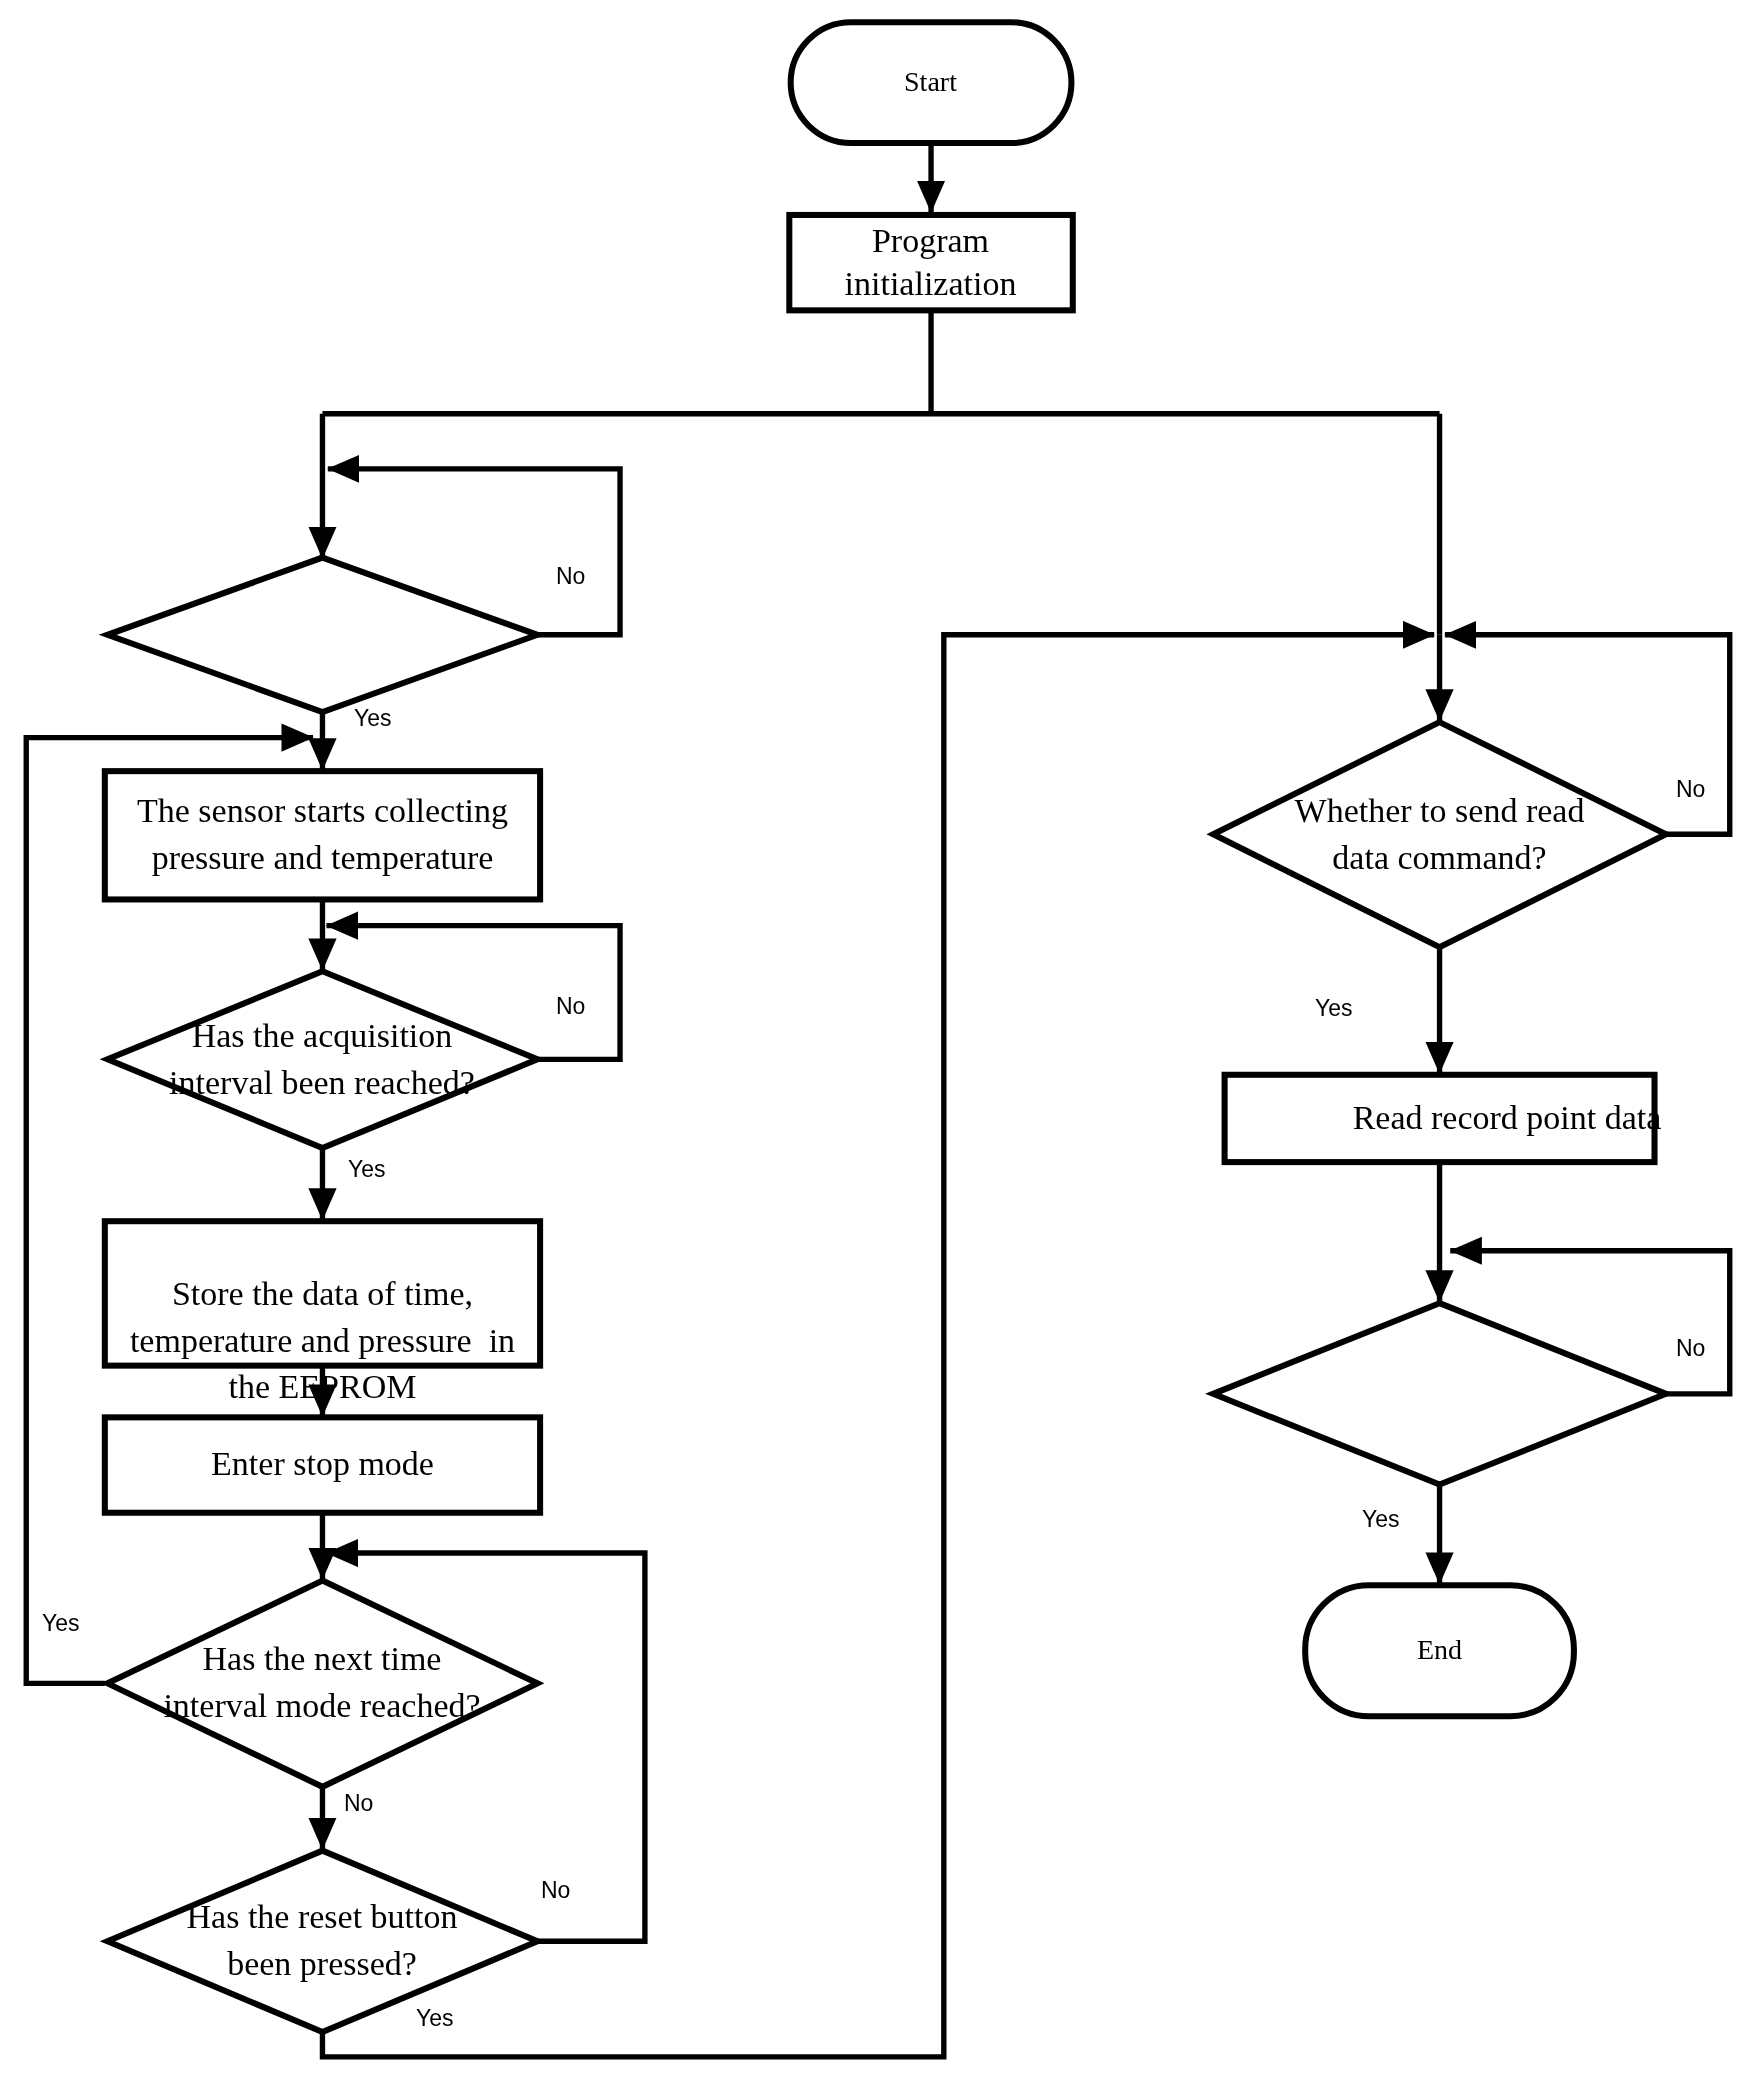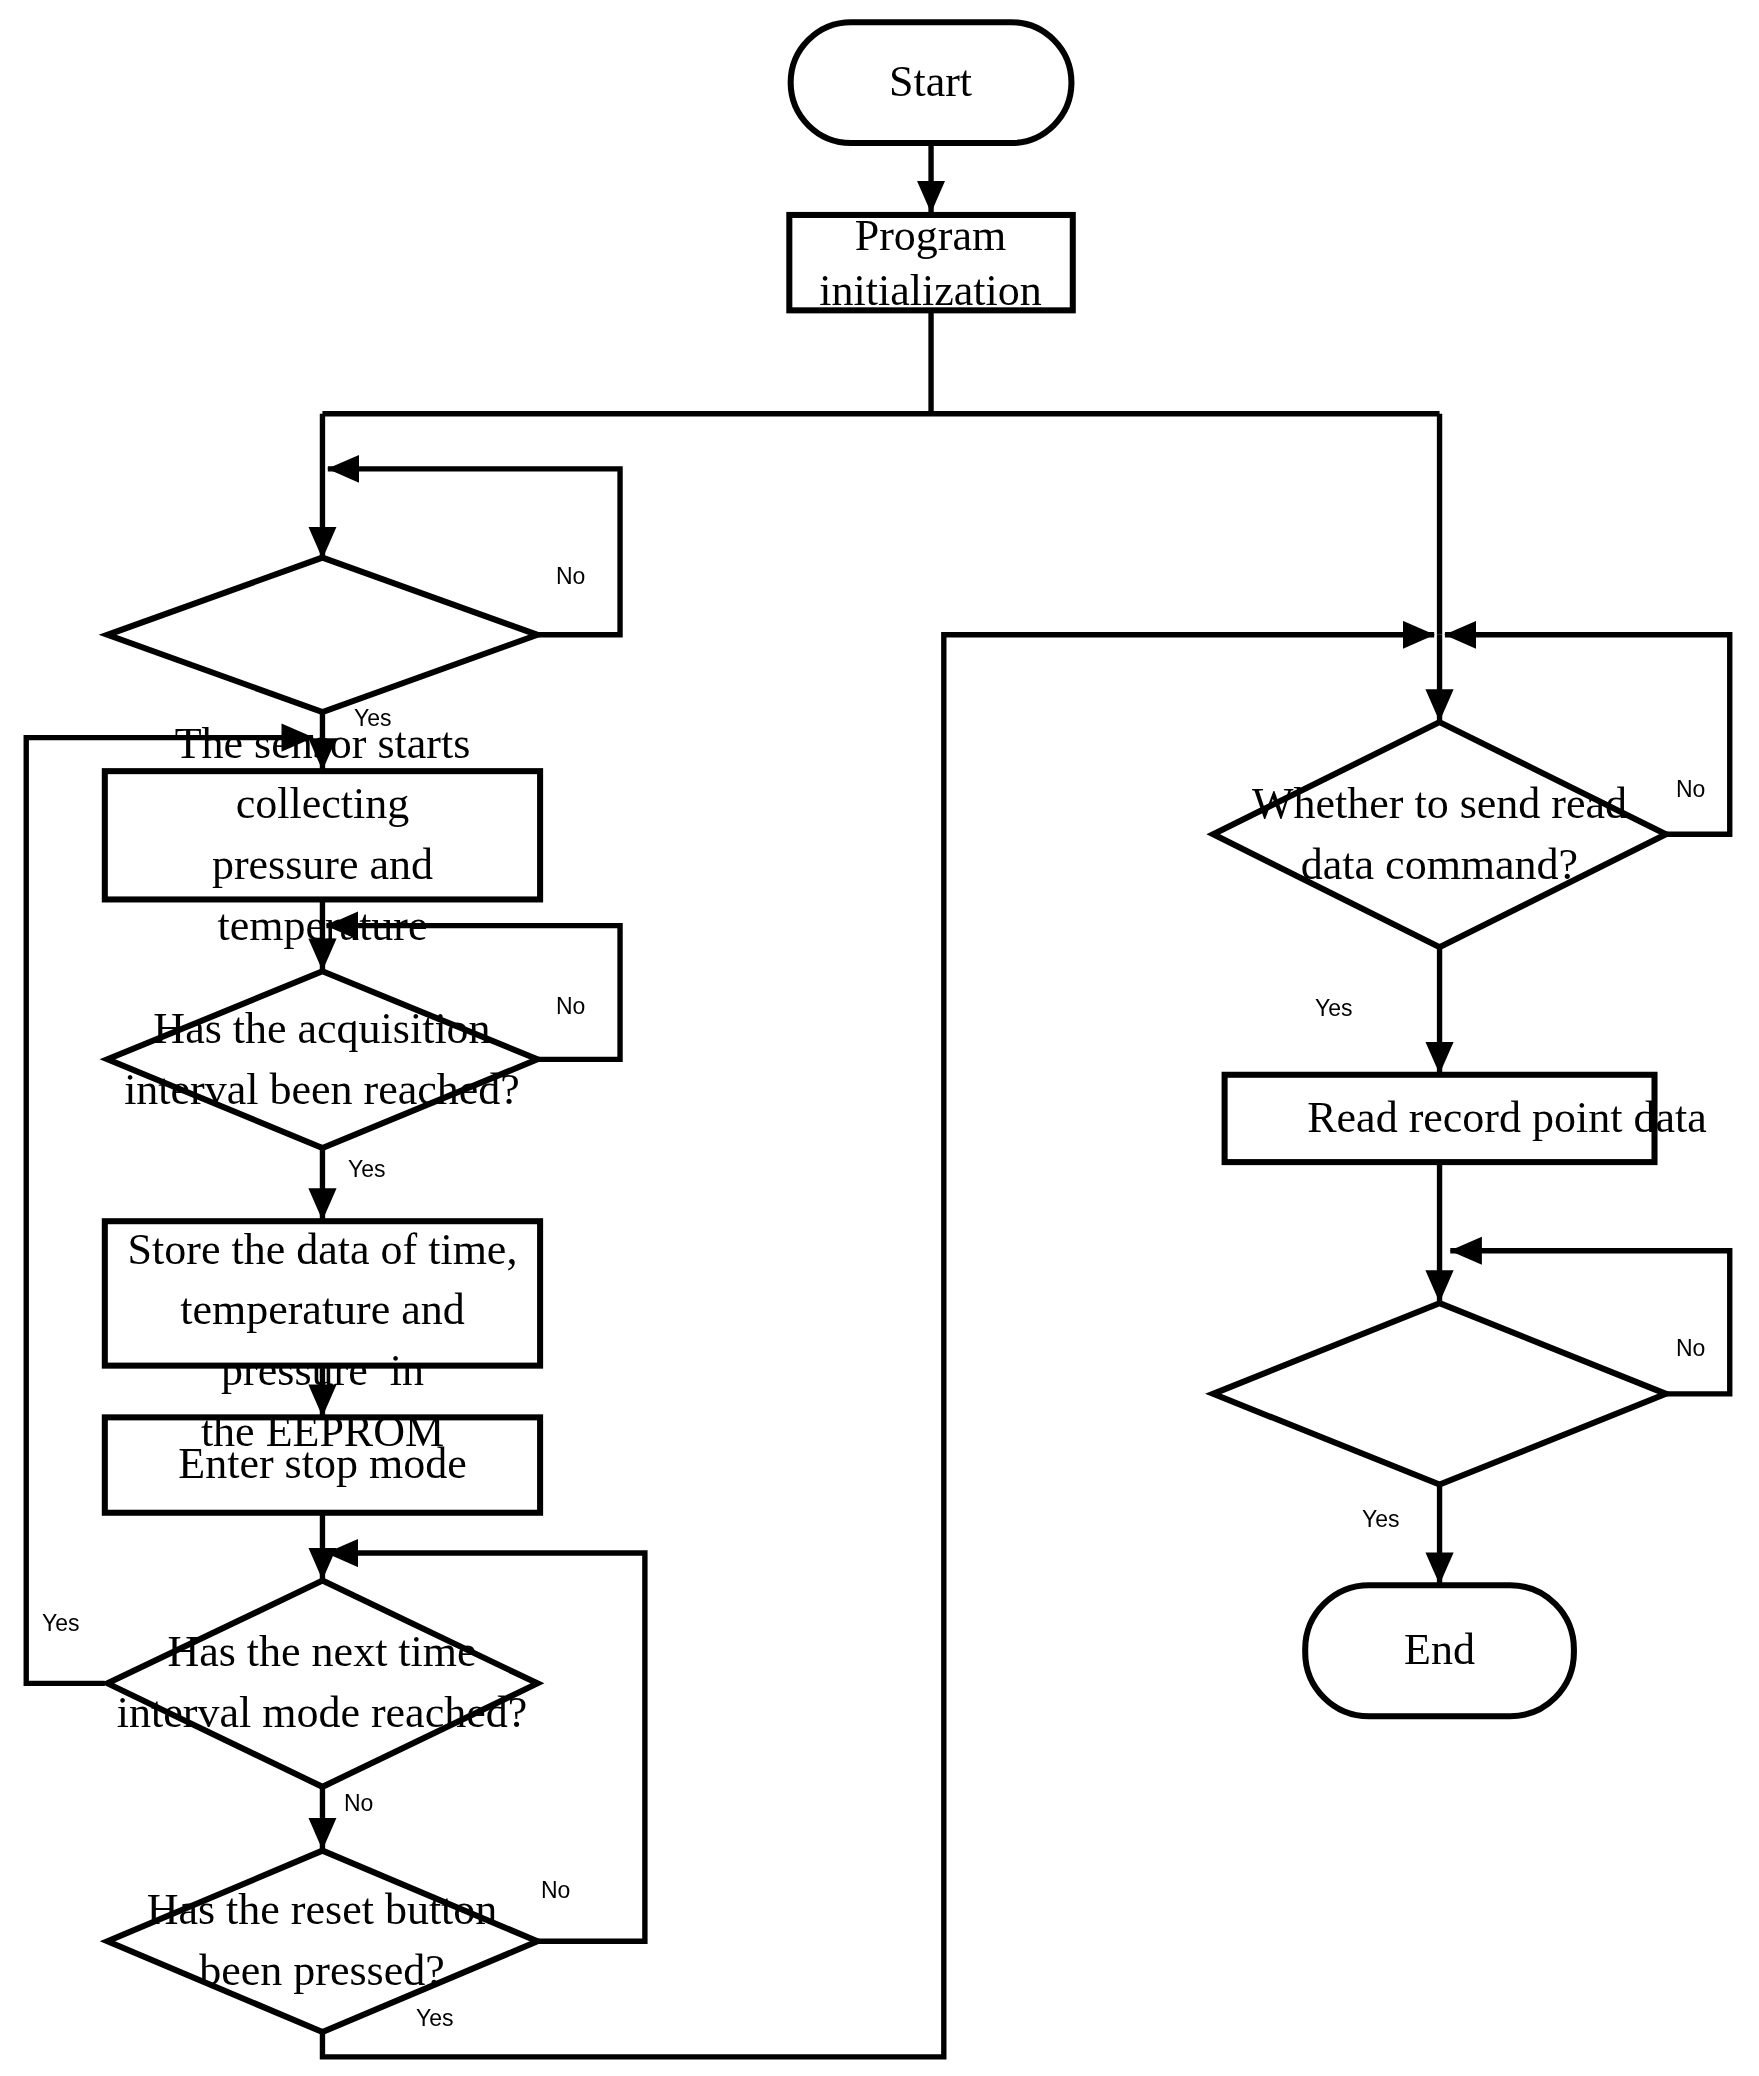--- a/index.html
+++ b/index.html
@@ -9,23 +9,23 @@
     width:1760px; height:2077px;
     background:var(--bg);
     font-family:"Liberation Serif","DejaVu Serif",serif;
   }
   svg.wiring { position:absolute; left:0; top:0; color:var(--stroke); }
   .wire  { stroke:currentColor; stroke-width:8; fill:none; }
   .shape { stroke:currentColor; stroke-width:9; fill:var(--bg); }
   .label {
     position:absolute; display:flex; align-items:center; justify-content:center;
     text-align:center; color:var(--stroke);
-    font-size:44px; line-height:1.38; white-space:pre-wrap;
+    font-size:34px; line-height:1.38; white-space:pre-wrap;
   }
-  .label.terminal { font-size:44px; }
+  .label.terminal { font-size:28px; }
   .edge-label {
     position:absolute; color:var(--stroke);
     font-family:"Liberation Sans","DejaVu Sans",sans-serif;
     font-size:23px; line-height:1.2; white-space:pre;
   }
 </style>
 </head>
 <body>
 
 <div class="stage">

